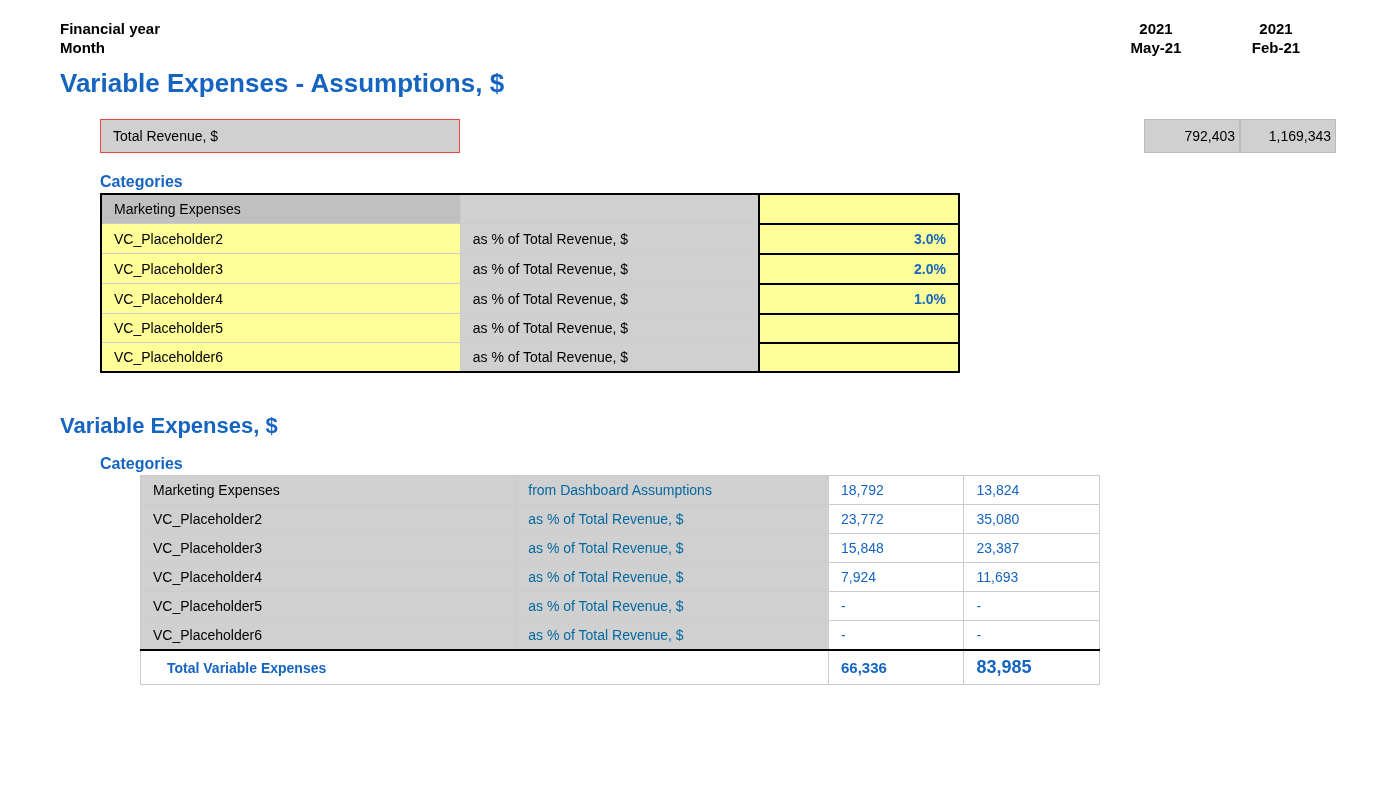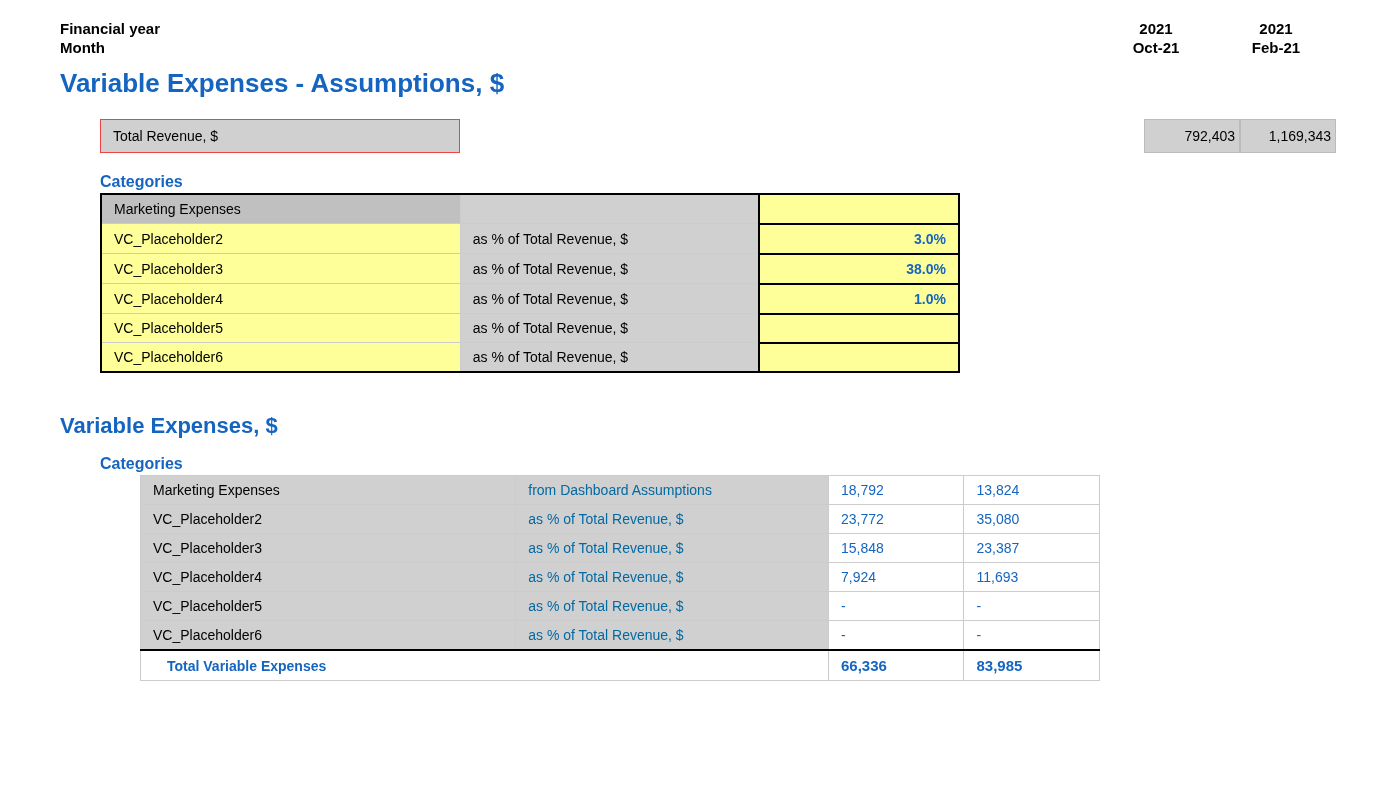--- a/index.html
+++ b/index.html
@@ -179,21 +179,21 @@
 <body>
 
 <div class="header-row">
   <div class="header-labels">
     <div>Financial year</div>
     <div>Month</div>
   </div>
   <div class="header-years">
     <div class="header-year-col">
       <div>2021</div>
-      <div>Oct-21</div>
+      <div>May-21</div>
     </div>
     <div class="header-year-col">
       <div>2021</div>
       <div>Feb-21</div>
     </div>
   </div>
 </div>
 
 <div class="section-title">Variable Expenses - Assumptions, $</div>
 
@@ -223,21 +223,21 @@
       <td class="val-cell"></td>
     </tr>
         <tr class="vc-row">
       <td class="cat-cell" style="background:#ffff99;">VC_Placeholder2</td>
       <td class="type-cell">as % of Total Revenue, $</td>
       <td class="val-cell">3.0%</td>
     </tr>
         <tr class="vc-row">
       <td class="cat-cell" style="background:#ffff99;">VC_Placeholder3</td>
       <td class="type-cell">as % of Total Revenue, $</td>
-      <td class="val-cell">38.0%</td>
+      <td class="val-cell">2.0%</td>
     </tr>
         <tr class="vc-row">
       <td class="cat-cell" style="background:#ffff99;">VC_Placeholder4</td>
       <td class="type-cell">as % of Total Revenue, $</td>
       <td class="val-cell">1.0%</td>
     </tr>
         <tr class="vc-row">
       <td class="cat-cell" style="background:#ffff99;">VC_Placeholder5</td>
       <td class="type-cell">as % of Total Revenue, $</td>
       <td class="val-cell"></td>
@@ -294,18 +294,18 @@
   </tr>
           <tr>
     <td class="cat-cell">VC_Placeholder6</td>
     <td class="type-cell">as % of Total Revenue, $</td>
     <td class="val-cell">-</td>
     <td class="val-cell">-</td>
   </tr>
           <tr class="total-row">
   <td class="cat-cell" colspan="2" style="background:white; font-weight:bold; color:#1565c0;">Total Variable Expenses</td>
   <td class="val-cell" style="font-weight:bold; font-size:15px;">66,336</td>
-  <td class="val-cell" style="font-weight:bold; font-size:15px;">83,985</td>
+  <td class="val-cell" style="font-weight:bold; font-size:18px;">83,985</td>
 </tr>
         </tbody>
     </table>
   </div>
 </div>
 
 </body></html>

